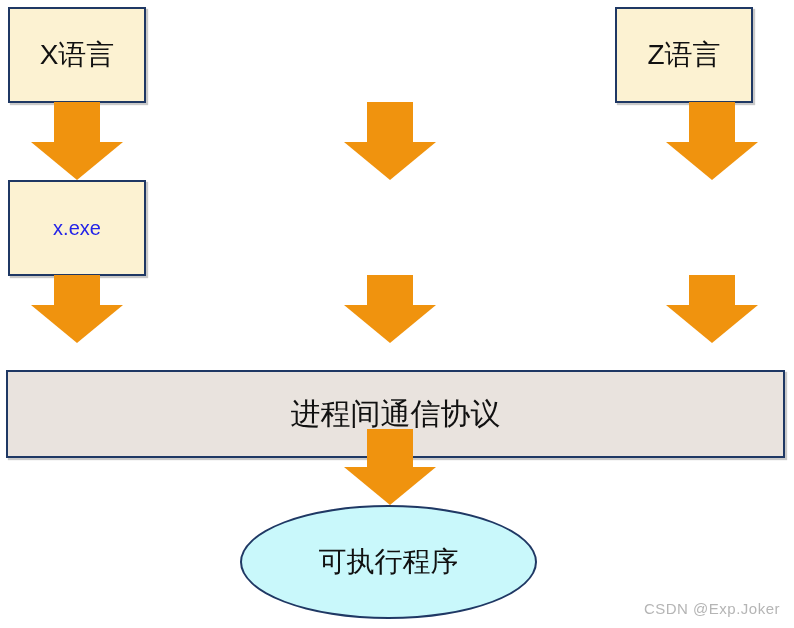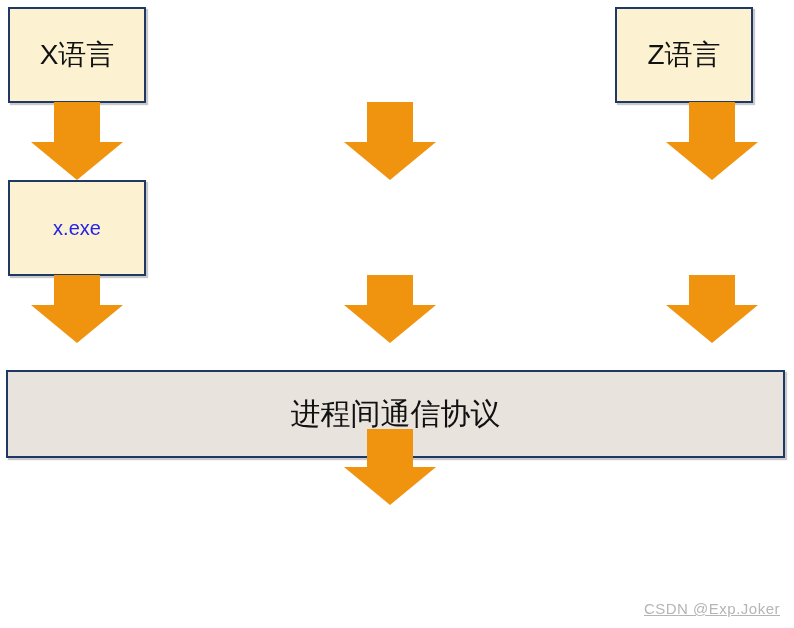--- a/index.html
+++ b/index.html
@@ -110,21 +110,20 @@
     color: #111111;
   }
 
   .watermark {
     position: absolute;
     top: 600px;
     right: 14px;
     font-size: 15px;
     color: #b5b5b5;
     letter-spacing: 0.5px;
-    text-decoration: underline;
   }
 </style>
 </head>
 <body>
 
 <div class="canvas">
 
   <div class="node lang-box col1">
     <span>X语言</span>
   </div>
@@ -163,16 +162,19 @@
 
   <div class="protocol-bar">
     <span>进程间通信协议</span>
   </div>
 
   <div class="arrow a3">
     <div class="shaft"></div>
     <div class="head"></div>
   </div>
 
+  <div class="result-ellipse">
+    <span>可执行程序</span>
+  </div>
 
   <div class="watermark">CSDN @Exp.Joker</div>
 
 </div>
 
 </body></html>

